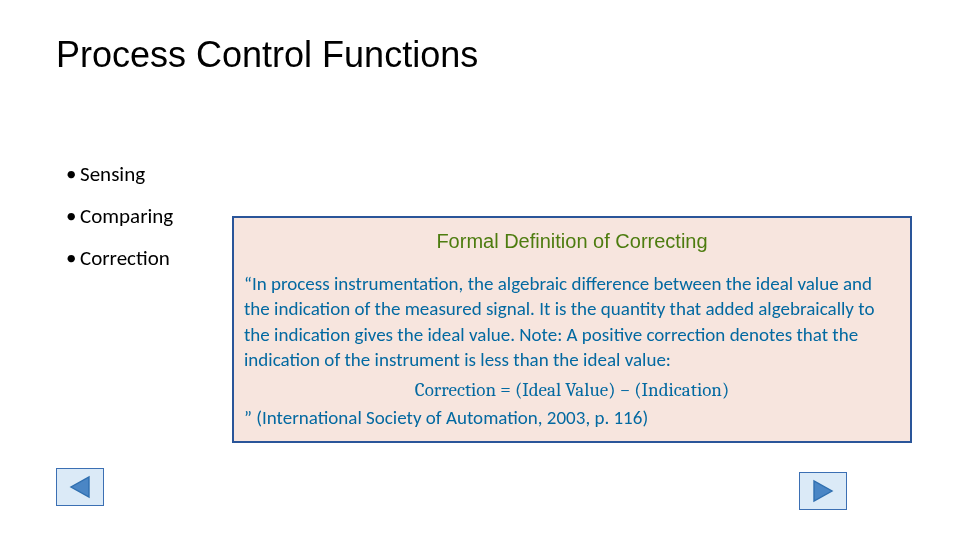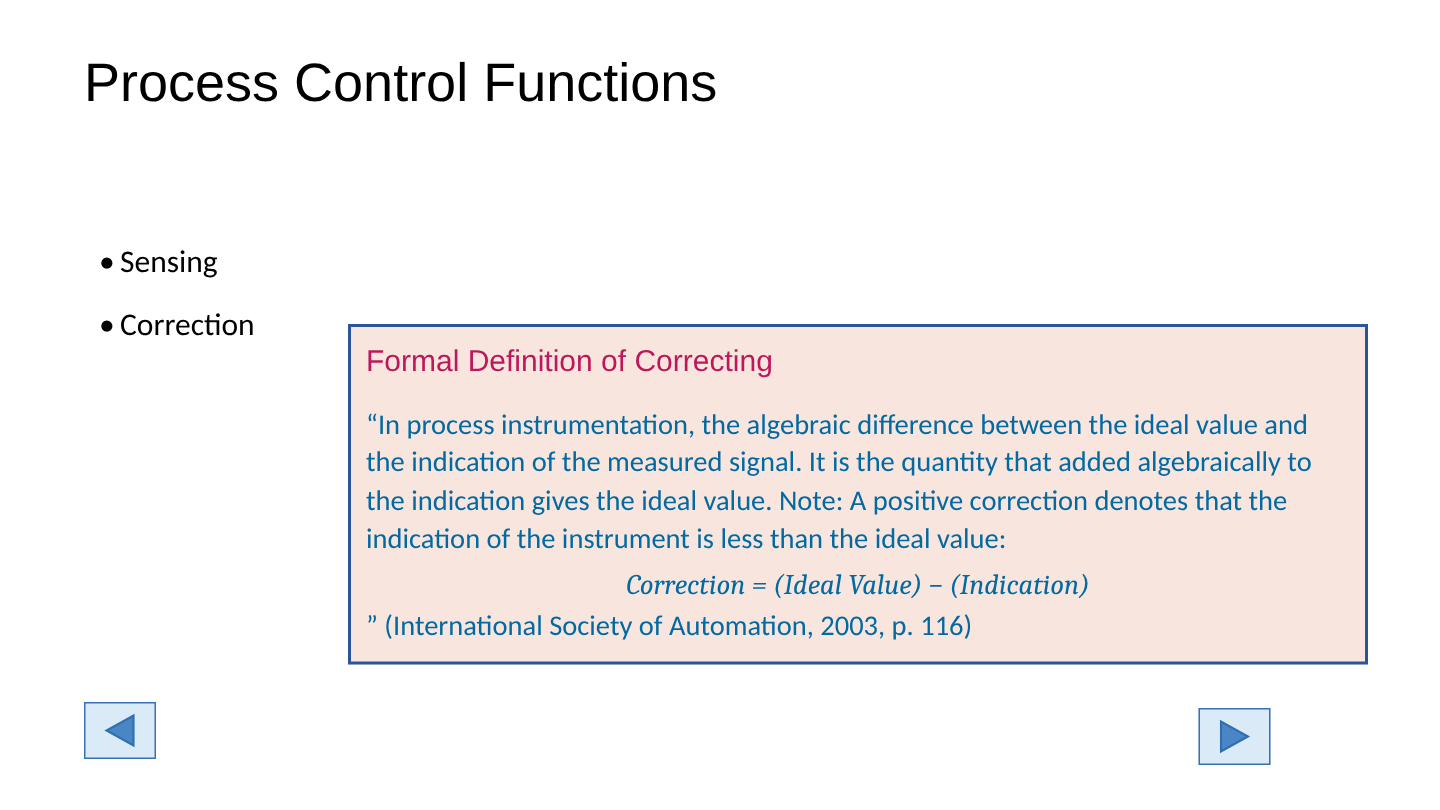--- a/index.html
+++ b/index.html
@@ -6,39 +6,40 @@
   html, body { width: 960px; height: 540px; font-family: "Segoe UI", "Calibri", Arial, sans-serif; background: #fff; color: #000; }
   .slide { position: relative; width: 867px; height: 540px; }
 
   .title { position: absolute; left: 56px; top: 34px; font-size: 36px; font-weight: 400; font-family: "Calibri Light", "Segoe UI Light", "Segoe UI", sans-serif; }
 
   .bullets { position: absolute; left: 66px; top: 148px; font-size: 21px; line-height: 1.48; }
   .bullets .bullet { margin-bottom: 2px; margin-top: 11px; }
   .bullets .dot { display: inline-block; width: 14px; }
 
   .defbox { position: absolute; left: 232px; top: 216px; width: 680px; border: 2px solid #2a5599; background: #f7e5de; padding: 12px 10px 10px 10px; }
-  .defbox .heading { font-size: 20px; font-weight: 400; color: #be185d; margin-bottom: 18px; font-family: "Segoe UI", sans-serif; }
+  .defbox .heading { font-size: 20px; font-weight: 400; color: #4d7c0f; margin-bottom: 18px; font-family: "Segoe UI", sans-serif; text-align: center; }
   .defbox .body { font-size: 19px; line-height: 1.33; color: #0369a1; }
-  .defbox .formula { text-align: center; font-style: italic; font-family: "Cambria Math", "Cambria", "Georgia", serif; margin: 6px 0 2px 0; font-size: 19px; }
+  .defbox .formula { text-align: center; font-family: "Cambria Math", "Cambria", "Georgia", serif; margin: 6px 0 2px 0; font-size: 19px; }
   .defbox .cite { font-size: 19px; }
 
   .navbtn { position: absolute; width: 48px; height: 38px; background: #dbeaf7; border: 1.5px solid #3b6fb3; display: flex; align-items: center; justify-content: center; }
   .navbtn svg { display: block; }
   .nav-prev { left: 56px; bottom: 34px; }
   .nav-next { right: 20px; bottom: 30px; }
 </style>
 </head>
 <body>
 
 <div class="slide">
 
   <h1 class="title">Process Control Functions</h1>
 
   <div class="bullets">
     <div class="bullet"><span class="dot">•</span><span>Sensing</span></div>
+    <div class="bullet"><span class="dot">•</span><span>Comparing</span></div>
     <div class="bullet"><span class="dot">•</span><span>Correction</span></div>
   </div>
 
   <div class="defbox">
     <div class="heading">Formal Definition of Correcting</div>
     <div class="body">
       <span>“</span><span>In process instrumentation, the algebraic difference between the ideal value and the indication of the measured signal. It is the quantity that added algebraically to the indication gives the ideal value. Note: A positive correction denotes that the indication of the instrument is less than the ideal value:</span>
       <div class="formula">Correction = (Ideal Value) − (Indication)</div>
       <div class="cite">” (International Society of Automation, 2003, p. 116)</div>
     </div>

